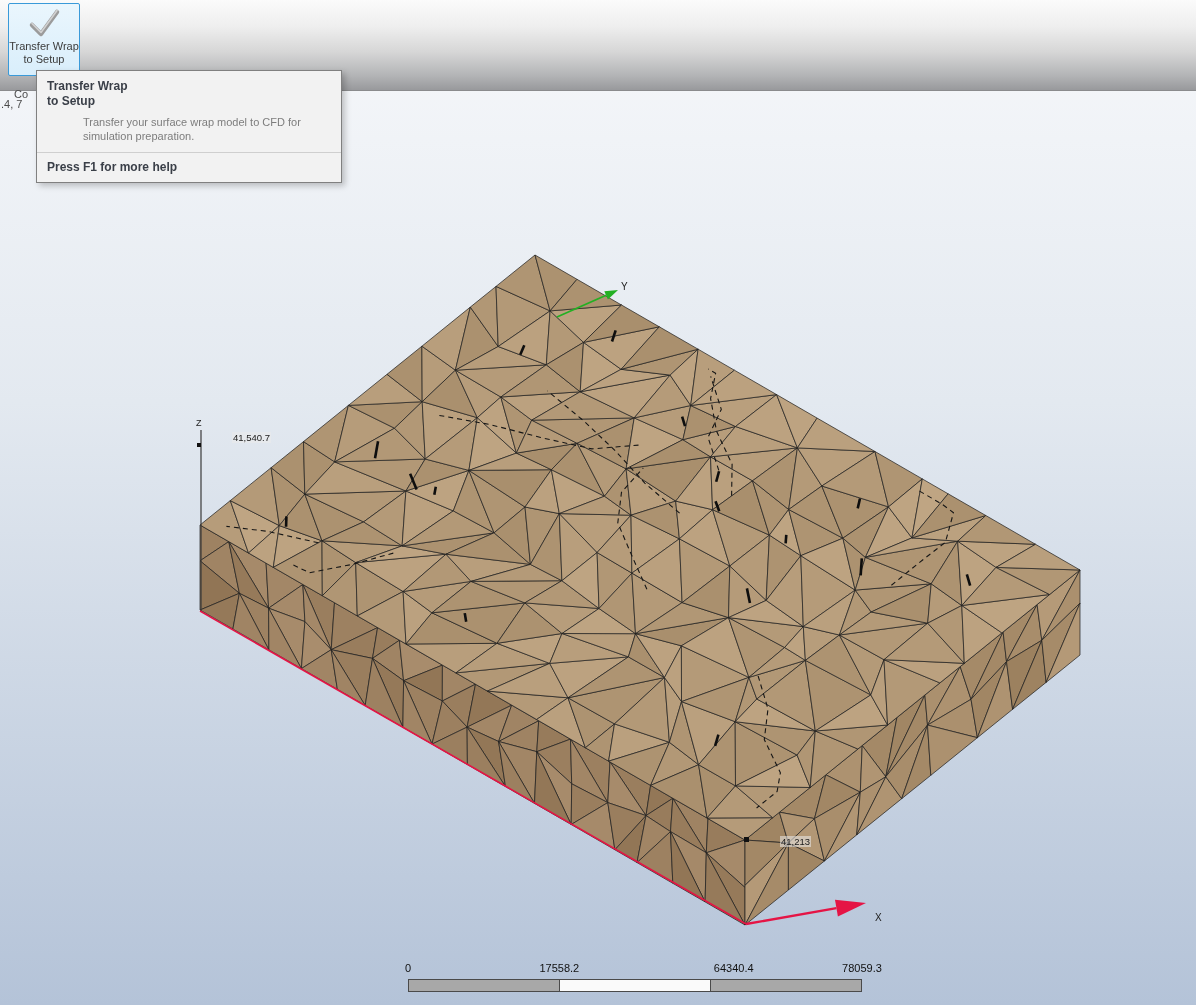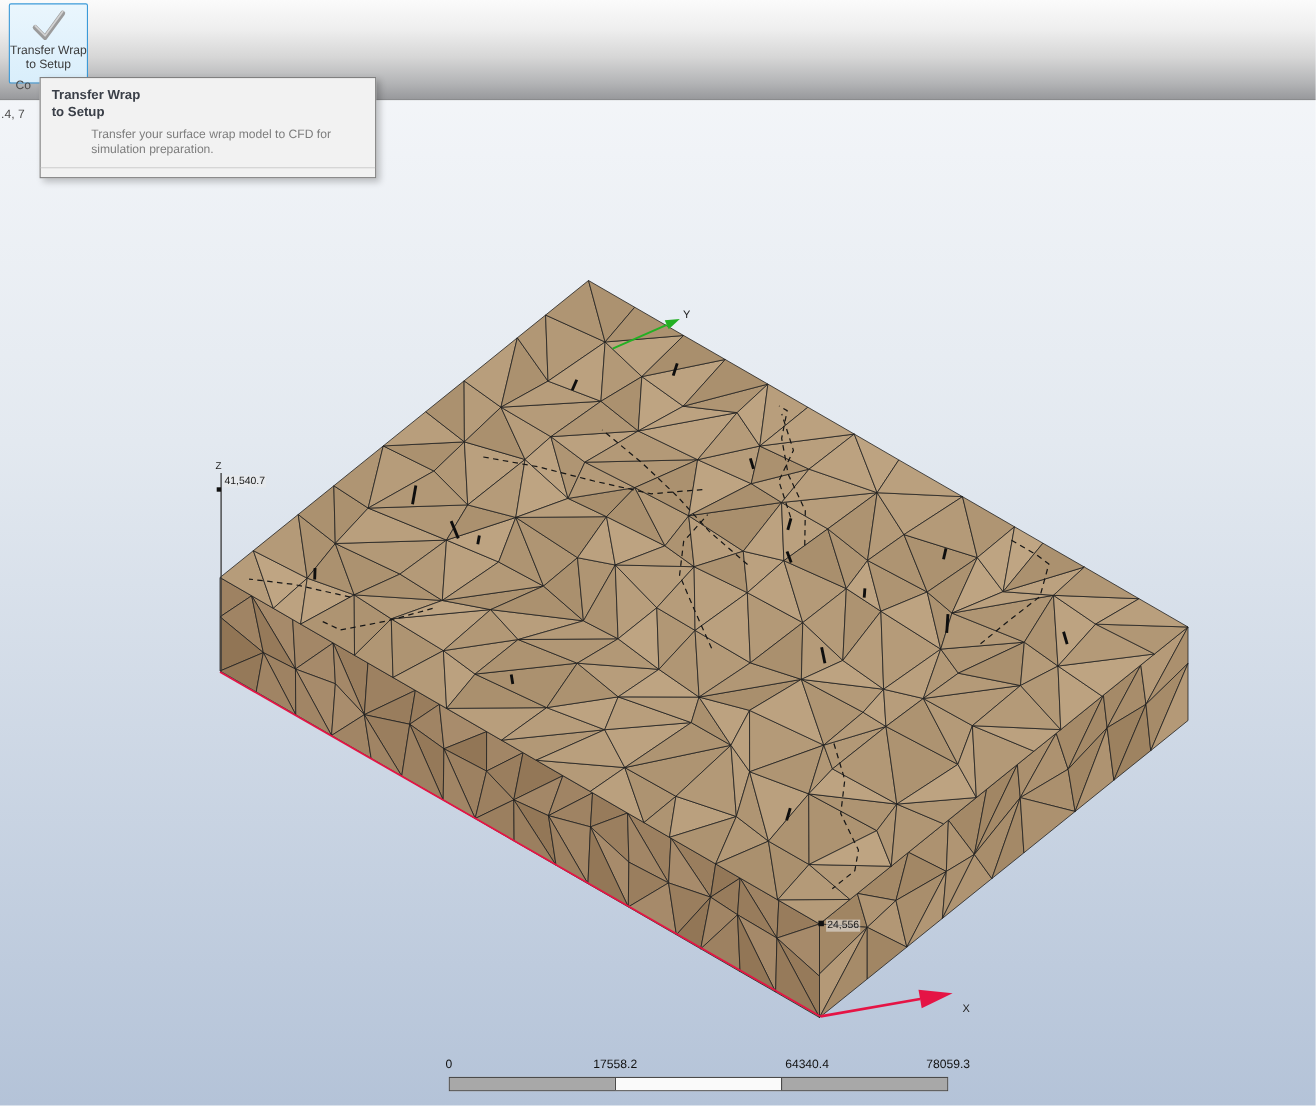--- a/index.html
+++ b/index.html
@@ -14,21 +14,21 @@
     background:linear-gradient(180deg, var(--viewport-top, #f4f6f9) 6%, #e3e9f0 40%, var(--viewport-bottom, #b4c3d8) 100%);
     padding-left:24px;
   }
   #scene{position:absolute;left:0;top:0;}
 
   .coord-readout{
     position:absolute;left:1px;top:98px;font-size:11px;color:#4a4a4a;z-index:3;
   }
   .vlabel{
     position:absolute;font-size:9.5px;color:#1a1a1a;z-index:2;
-    background:rgba(235,235,235,0.55);padding:0 1px;white-space:nowrap;
+    background:rgba(235,235,235,0.55);padding:0 1px;white-space:nowrap;margin-left:29px;
   }
   .axis-label{
     position:absolute;font-size:10px;color:#222;z-index:2;white-space:nowrap;
   }
 
   
   .ribbon{
     position:absolute;left:0;top:0;width:1196px;height:90px;z-index:5;
     background:linear-gradient(180deg,#fbfbfb 0%,#eeeeee 30%,#d6d6d6 58%,#b3b4b6 84%,#98999c 100%);
     border-bottom:1px solid #8a8b8d;
@@ -36,21 +36,21 @@
   .ribbon-button{
     position:absolute;left:8px;top:3px;width:72px;height:73px;
     border:1px solid var(--button-highlight-border,#3a9ad9);
     background:linear-gradient(180deg,#eaf6fd 0%, var(--button-highlight-bg,#d9eefb) 100%);
     border-radius:2px;display:flex;flex-direction:column;align-items:center;
     cursor:pointer;box-sizing:border-box;
   }
   .check-icon{display:block;margin-top:4px;height:32px;}
   .btn-line{font-size:11px;line-height:13px;color:#3c3c3c;text-align:center;}
   .group-label{
-    position:absolute;left:14px;top:72px;font-size:11px;color:#4c4c4c;text-align:center;
+    position:absolute;left:14px;top:88px;font-size:11px;color:#4c4c4c;text-align:center;
   }
 
   
   .tooltip{
     position:absolute;left:36px;top:70px;width:306px;z-index:10;
     background:#f2f2f2;border:1px solid #808080;
     box-shadow:3px 3px 6px rgba(0,0,0,0.22);
     padding:8px 10px;box-sizing:border-box;
   }
   .tt-title div{font-size:12px;font-weight:bold;color:#3a3f48;line-height:15px;}
@@ -444,21 +444,21 @@
       <line x1="200" y1="611" x2="746" y2="924" stroke="#e51445" stroke-width="1.6"></line>
       <line x1="746" y1="924" x2="836.4490859853289" y2="908.1714099525675" stroke="#e51445" stroke-width="2.4"></line>
       <polygon points="866,903 837.914318805223,916.544168923391 834.9838531654348,899.798650981744" fill="#e51445"></polygon>
       <rect x="744" y="837" width="5" height="5" fill="#111"></rect>
       <rect x="197" y="443" width="4" height="4" fill="#111"></rect>
     </svg>
 
   <span class="coord-readout">.4, 7</span>
 
   <span class="vlabel" style="left:203px;top:432px;">41,540.7</span>
-  <span class="vlabel" style="left:751px;top:836px;">24,556</span>
+  <span class="vlabel" style="left:751px;top:836px;">41,213</span>
 
   <span class="axis-label" style="left:875px;top:912px;">X</span>
   <span class="axis-label" style="left:621px;top:281px;">Y</span>
   <span class="axis-label" style="left:196px;top:418px;font-size:9px;">Z</span>
 
   <div class="scalebar">
     <div class="sb-labels">
       <span class="sb-tick" style="left:0%;">0</span>
       <span class="sb-tick" style="left:33.33%;">17558.2</span>
       <span class="sb-tick" style="left:66.67%;margin-left:23px;">64340.4</span>
@@ -486,13 +486,14 @@
   <span class="group-label">Co</span>
 </div>
 
 <div class="tooltip">
   <div class="tt-title">
     <div>Transfer Wrap</div>
     <div>to Setup</div>
   </div>
   <div class="tt-desc">Transfer your surface wrap model to CFD for simulation preparation.</div>
   <div class="tt-sep"></div>
+  <div class="tt-footer">Press F1 for more help</div>
 </div>
 
 </body></html>

